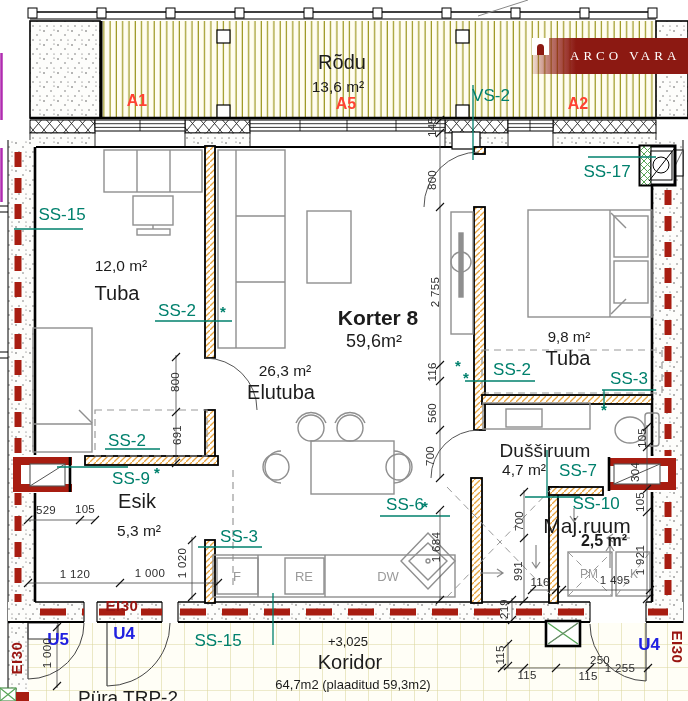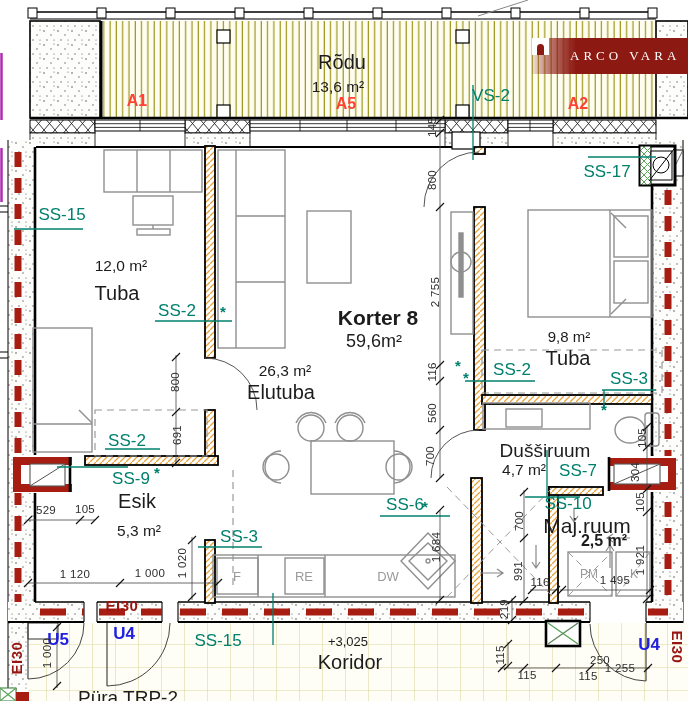--- a/index.html
+++ b/index.html
@@ -364,21 +364,21 @@
 <div class="lbl rarea" style="left:285px;top:371px;">26,3 m²</div>
 <div class="lbl rname" style="left:281px;top:392px;">Elutuba</div>
 <div class="lbl t" style="left:607px;top:171px;">SS-17</div>
 <div class="lbl" style="left:569px;top:336px;font-size:15px;">9,8 m²</div>
 <div class="lbl rname" style="left:568px;top:358px;">Tuba</div>
 <div class="lbl t" style="left:512px;top:369px;">SS-2</div>
 <div class="lbl t" style="left:629px;top:378px;">SS-3</div>
 <div class="lbl" style="left:545px;top:450px;font-size:19px;">Dušširuum</div>
 <div class="lbl rarea" style="left:524px;top:470px;">4,7 m²</div>
 <div class="lbl t" style="left:578px;top:470px;">SS-7</div>
-<div class="lbl t" style="left:568px;top:503px;text-align:right;">SS-10</div>
+<div class="lbl t" style="left:596px;top:503px;text-align:right;">SS-10</div>
 <div class="lbl" style="left:587px;top:525px;font-size:21px;">Maj.ruum</div>
 <div class="lbl" style="left:604px;top:541px;font-size:16px;font-weight:bold;">2,5 m²</div>
 <div class="lbl t" style="left:127px;top:440px;">SS-2</div>
 <div class="lbl t" style="left:102px;top:478px;margin-left:29px;">SS-9</div>
 <div class="lbl rname" style="left:137px;top:501px;">Esik</div>
 <div class="lbl rarea" style="left:139px;top:531px;">5,3 m²</div>
 <div class="lbl t" style="left:239px;top:536px;">SS-3</div>
 <div class="lbl t" style="left:405px;top:504px;">SS-6</div>
 
 <div class="lbl gray" style="left:237px;top:576px;">F</div>
@@ -390,20 +390,21 @@
 <div class="lbl ei30" style="left:122px;top:605px;">EI30</div>
 <div class="lbl ei30 rotl" style="left:16px;top:658px;">EI30</div>
 <div class="lbl ei30 rotr" style="left:677px;top:647px;">EI30</div>
 <div class="lbl blue" style="left:58px;top:639px;">U5</div>
 <div class="lbl blue" style="left:124px;top:633px;">U4</div>
 <div class="lbl blue" style="left:649px;top:644px;">U4</div>
 
 <div class="lbl t" style="left:218px;top:640px;">SS-15</div>
 <div class="lbl" style="left:348px;top:641px;font-size:13px;">+3,025</div>
 <div class="lbl rname" style="left:350px;top:662px;">Koridor</div>
+<div class="lbl" style="left:353px;top:684px;font-size:13px;">64,7m2 (plaaditud 59,3m2)</div>
 <div class="lbl" style="left:128px;top:697px;font-size:19px;">Püra TRP-2</div>
 
 <div class="lbl star" style="left:223px;top:311px;">*</div>
 <div class="lbl star" style="left:157px;top:472px;">*</div>
 <div class="lbl star" style="left:466px;top:377px;">*</div>
 <div class="lbl star" style="left:604px;top:409px;">*</div>
 <div class="lbl star" style="left:425px;top:506px;">*</div>
 <div class="lbl star" style="left:458px;top:365px;">*</div>
 
 <div class="lbl dim dimv" style="left:176px;top:382px;">800</div>

